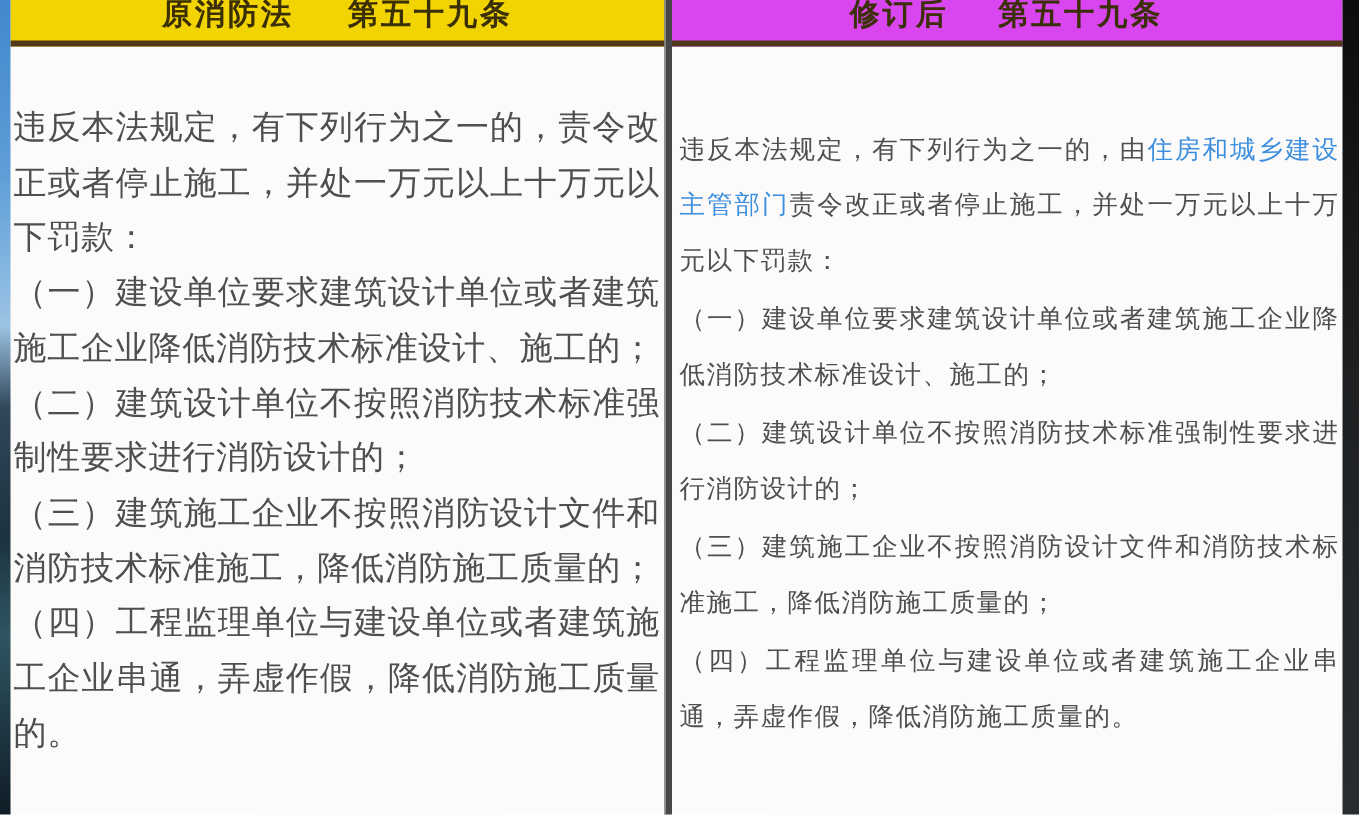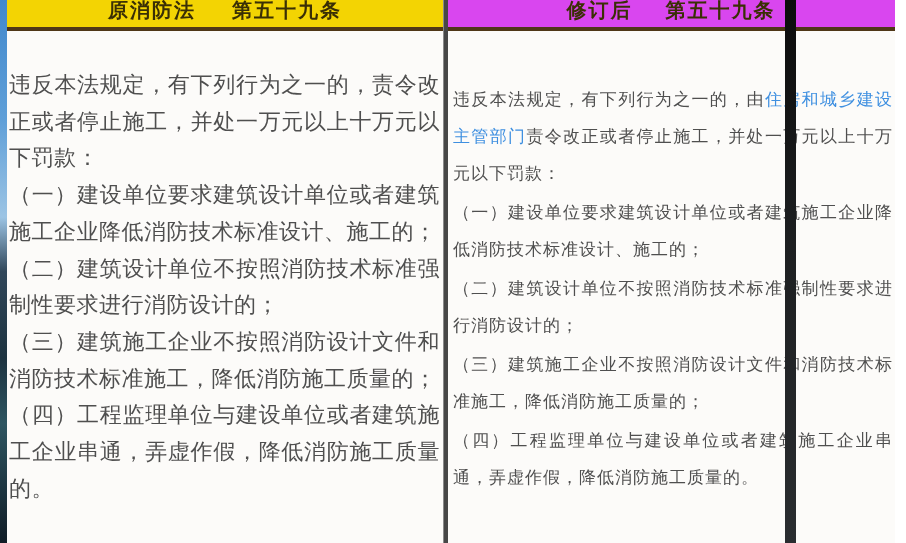--- a/index.html
+++ b/index.html
@@ -1,21 +1,21 @@
 <!DOCTYPE html>
 <html><head>
 <meta charset="utf-8">
 <style>
   html,body{margin:0;padding:0;}
   body{
     width:906px;height:543px;overflow:hidden;
     background:#ffffff;
     font-family:"Liberation Sans","DejaVu Sans",sans-serif;
   }
-  .canvas{position:relative;width:796px;height:543px;background:#fdfcfb;}
+  .canvas{position:relative;width:906px;height:543px;background:#fdfcfb;}
 
   
   .edge-left{
     position:absolute;left:0;top:0;width:7px;height:543px;z-index:5;
     background:linear-gradient(180deg,
       #4188cc 0%, #5f9fd8 22%, #9cc4e4 40%,
       #31475a 50%, #1d3340 66%, #2e5561 78%, #101c26 100%);
   }
   .edge-right{
     position:absolute;right:0;top:0;width:11px;height:543px;z-index:5;

